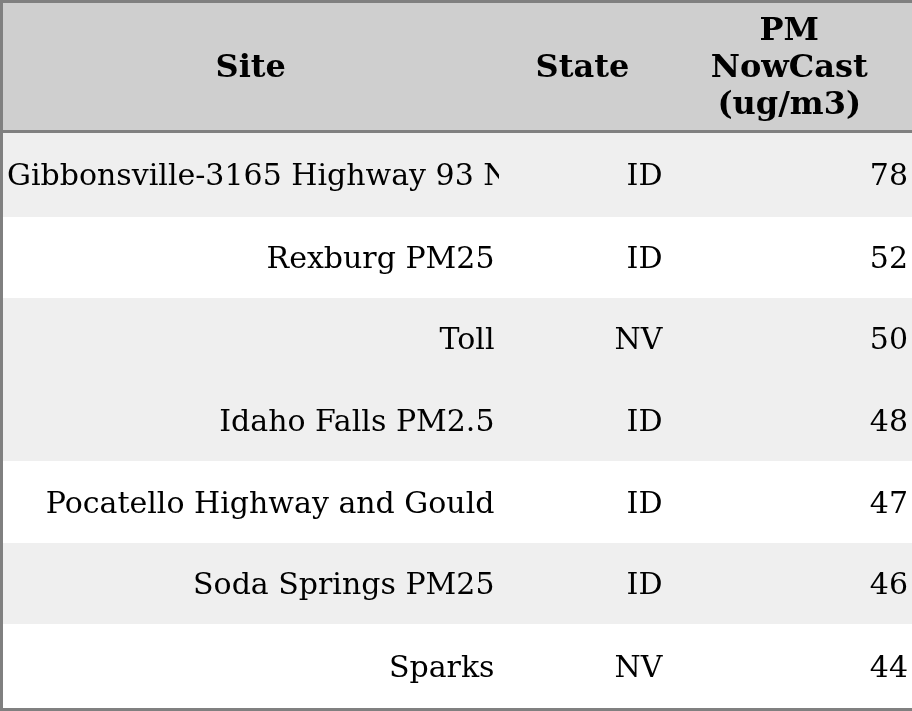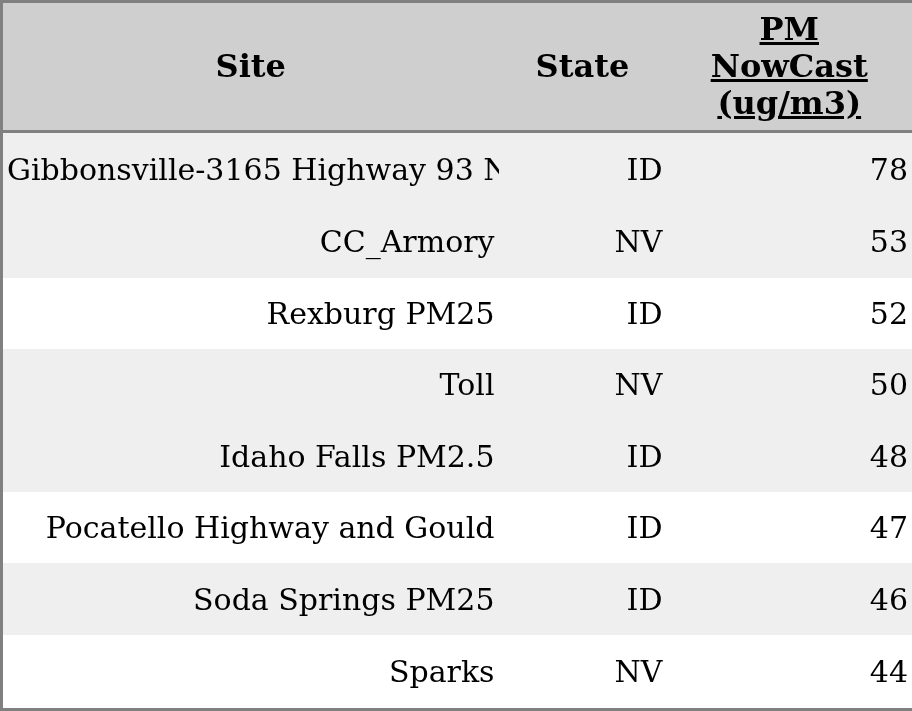--- a/index.html
+++ b/index.html
@@ -43,21 +43,20 @@
     font-weight: bold;
     font-size: 32px;
     text-align: center;
     vertical-align: middle;
     padding: 0;
     line-height: 1.15;
   }
   .hdr-narrow {
     max-width: 182px;
     margin: 4px auto;
-    text-decoration: underline;
   }
   td {
     font-size: 30px;
     text-align: right;
     vertical-align: middle;
     padding: 0 4px;
     overflow: hidden;
     white-space: nowrap;
   }
   tr.stripe td { background: var(--stripe-bg); }
@@ -81,25 +80,20 @@
           <div class="hdr-narrow">PM NowCast (ug/m3)</div>
         </th>
       </tr>
     </thead>
     <tbody>
         <tr class="stripe">
           <td>Gibbonsville-3165 Highway 93 N</td>
           <td>ID</td>
           <td>78</td>
         </tr>
-        <tr class="stripe">
-          <td>CC_Armory</td>
-          <td>NV</td>
-          <td>53</td>
-        </tr>
         <tr class="plain">
           <td>Rexburg PM25</td>
           <td>ID</td>
           <td>52</td>
         </tr>
         <tr class="stripe">
           <td>Toll</td>
           <td>NV</td>
           <td>50</td>
         </tr>

